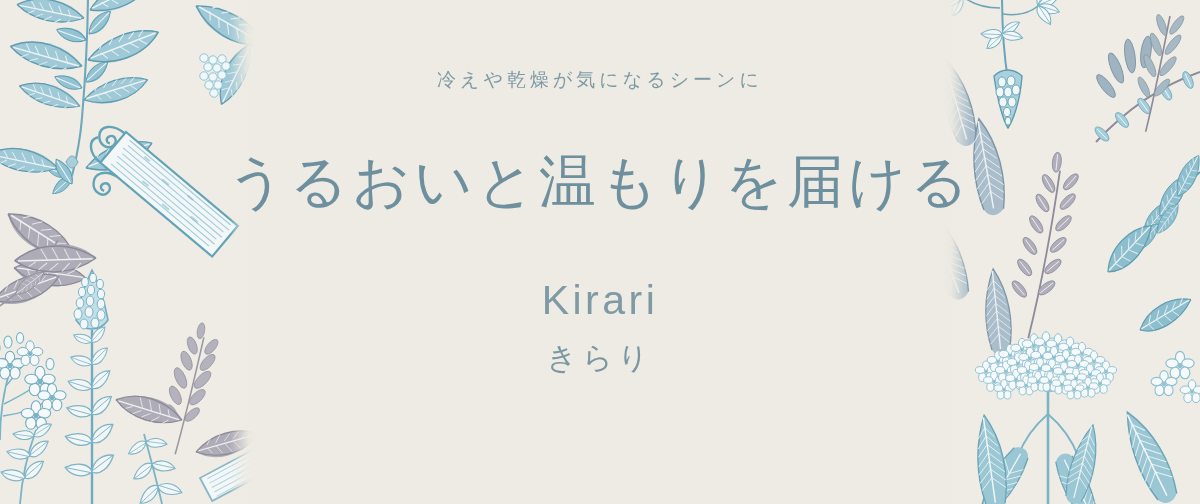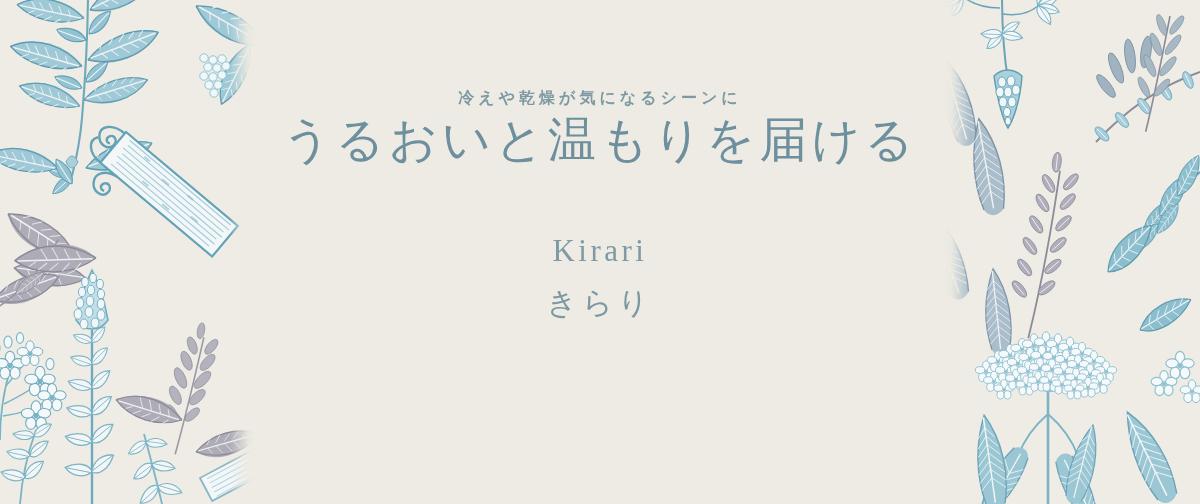--- a/index.html
+++ b/index.html
@@ -62,50 +62,51 @@
     right: 256px;
     top: 0;
     height: 504px;
     display: flex;
     flex-direction: column;
     align-items: center;
     text-align: center;
   }
 
   .eyebrow {
-    margin-top: 88px;
+    margin-top: 68px;
     font-family: "Liberation Serif", "DejaVu Serif", serif;
-    font-size: 16px;
-    font-weight: 700;
+    font-size: 19px;
+    font-weight: 400;
     letter-spacing: 4.0px;
     color: #7d9aa4;
     line-height: 1.3;
     white-space: nowrap;
   }
 
   .headline {
-    font-family: Liberation Mono, monospace;
-    font-size: 48px;
+    margin-top: 48px;
+    font-family: Liberation Sans, sans-serif;
+    font-size: 57px;
     font-weight: 400;
     color: #6d8f9e;
     line-height: 1.42;
     letter-spacing: 4px;
     white-space: nowrap;
   }
   .headline-line { display: block; }
 
   .brand {
     margin-top: 58px;
     display: flex;
     flex-direction: column;
     align-items: center;
   }
   .brand-latin {
-    font-family: Liberation Serif, serif;
-    font-size: 31px;
+    font-family: Liberation Sans, sans-serif;
+    font-size: 41px;
     font-weight: 300;
     letter-spacing: 3.5px;
     color: #7f9aa5;
     line-height: 1;
   }
   .brand-kana {
     margin-top: 22px;
     font-family: "Liberation Serif", "DejaVu Serif", serif;
     font-size: 30px;
     font-weight: 400;

